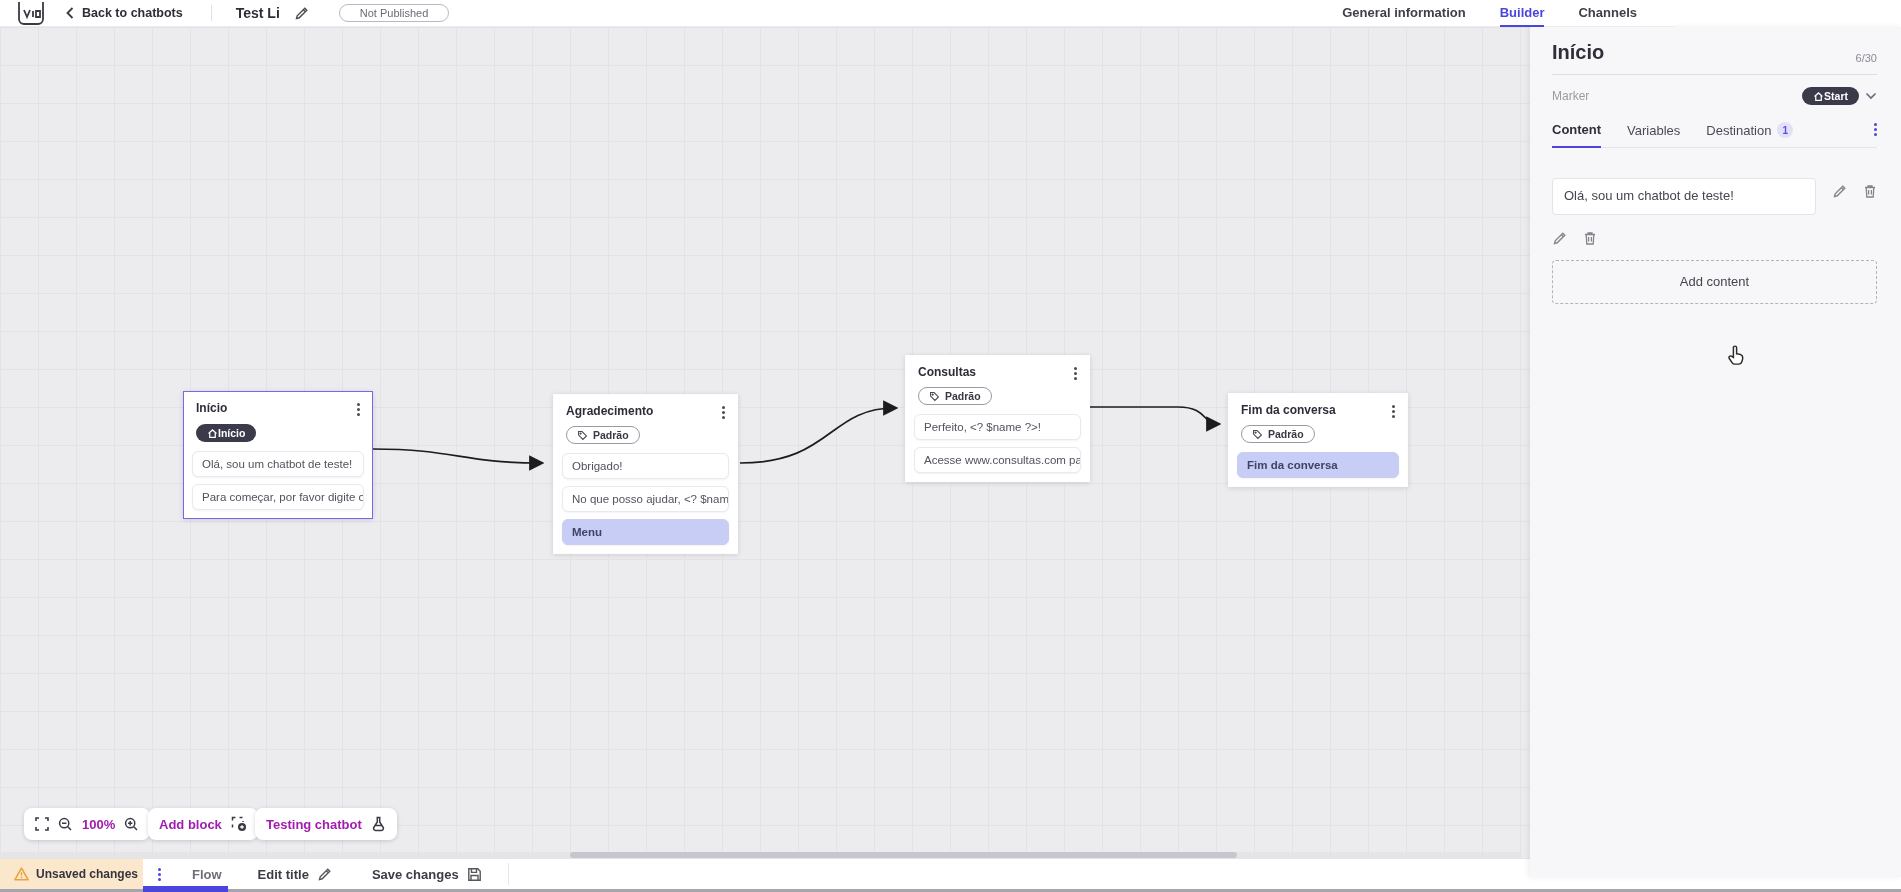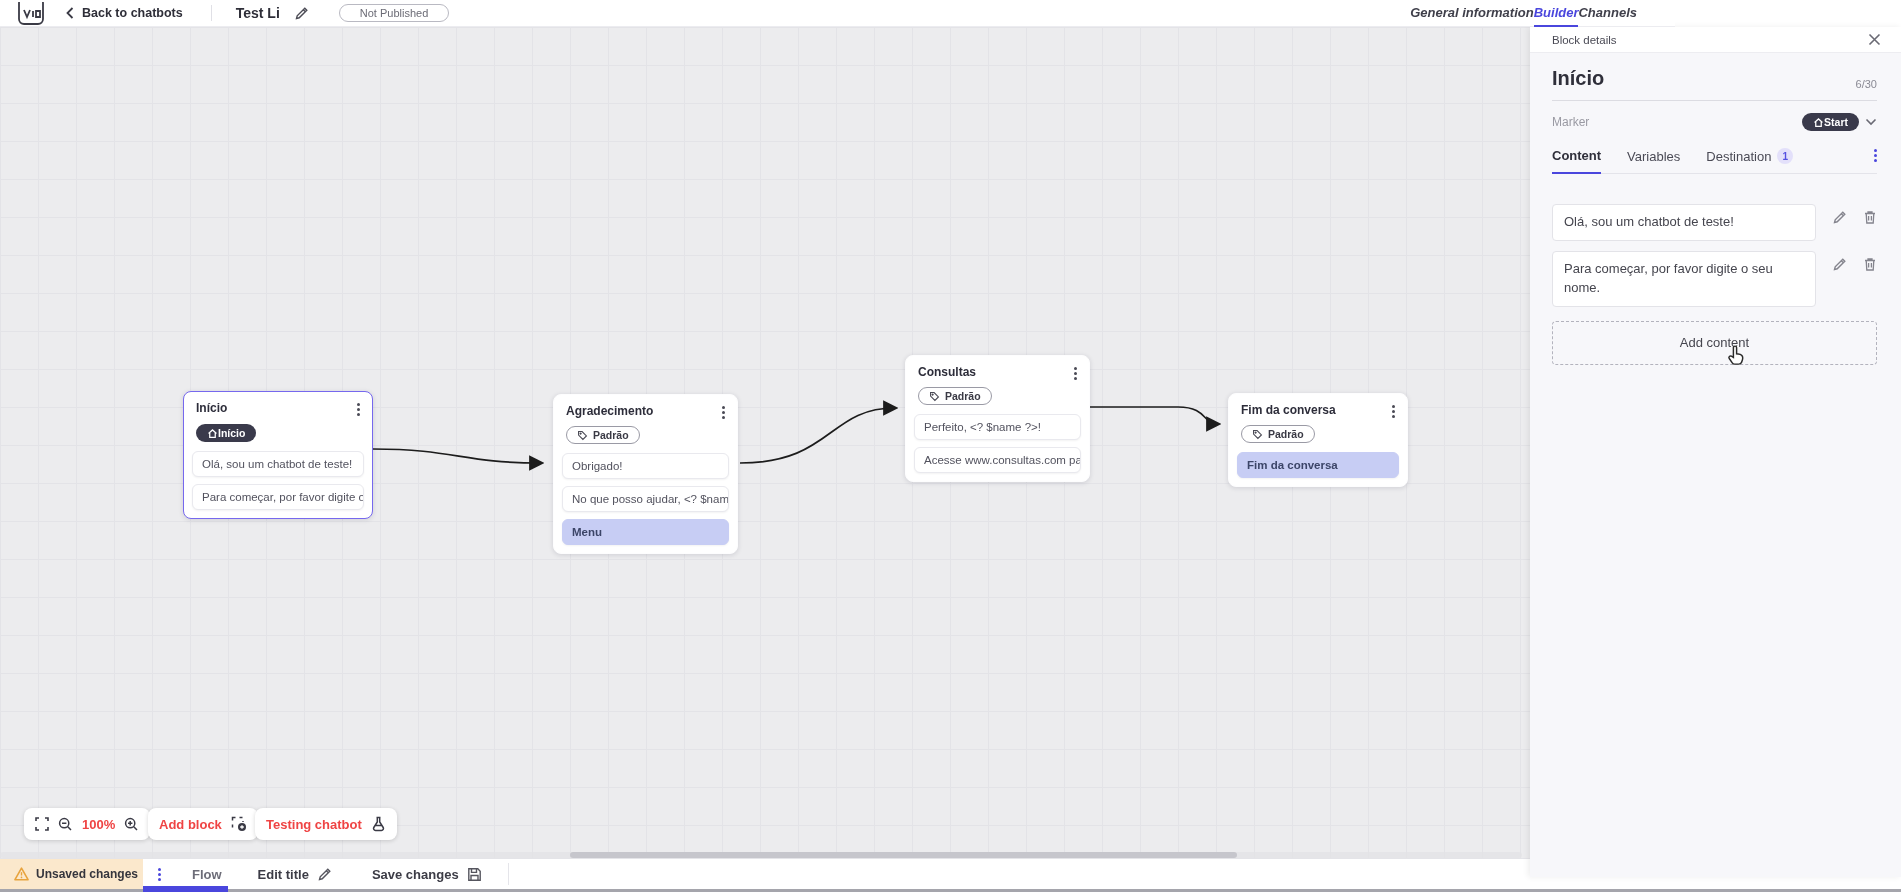--- a/index.html
+++ b/index.html
@@ -17,49 +17,49 @@
     border-bottom:1px solid #ececf0;display:flex;align-items:center;padding:0 0 0 16px;z-index:9;}
   .logo{width:30px;height:26px;color:#3a3a45;margin-top:3px;}
   .back-btn{display:flex;align-items:center;gap:6px;margin-left:18px;cursor:pointer;}
   .back-label{font-weight:bold;font-size:12.5px;color:#2e2e38;}
   .tb-divider{width:1px;height:16px;background:#e0e0e6;margin:0 24px 0 28px;}
   .bot-title{font-size:14px;font-weight:bold;color:#2e2e38;}
   .edit-pencil{margin-left:14px;color:#4b4b55;cursor:pointer;}
   .status-pill{margin-left:30px;border:1px solid #b9b9c2;border-radius:999px;color:#6b6b75;
     font-size:11px;padding:2px 20px;}
   .tb-spacer{flex:1;}
-  .tb-tabs{display:flex;margin-right:38px;height:27px;align-items:center;font-style:italic;}
+  .tb-tabs{display:flex;gap:34px;margin-right:38px;height:27px;align-items:center;}
   .tb-tab{font-size:13px;font-weight:bold;color:#3f3f4a;height:27px;line-height:26px;cursor:pointer;}
   .tb-tab.active{color:var(--accent);border-bottom:2px solid var(--accent);}
 
   
   .canvas{position:absolute;left:0;top:27px;width:1530px;height:831px;background-color:#ececee;
     background-image:linear-gradient(#e3e3e7 1px,transparent 1px),linear-gradient(90deg,#e3e3e7 1px,transparent 1px);
     background-size:38px 38px;z-index:1;}
   .connectors{position:absolute;left:0;top:0;pointer-events:none;}
 
-  .block{position:absolute;background:#fff;border:1px solid #fdfdfe;border-radius:8px;
+  .block{position:absolute;background:#fff;border:1px solid #fdfdfe;border-radius:0;
     box-shadow:0 1px 5px rgba(30,30,60,.14);padding:9px 8px 8px;}
   .block.selected{border:1.5px solid var(--sel);}
   .blk-head{display:flex;justify-content:space-between;align-items:flex-start;padding:0 4px;}
   .blk-title{font-weight:bold;font-size:12px;color:#2d2d3a;}
   .kebab{color:#4a4a55;font-size:13px;line-height:1;cursor:pointer;letter-spacing:0;}
   .kebab span{display:block;width:3px;height:3px;border-radius:50%;background:currentColor;margin:2px auto;}
   .pill-dark{display:inline-flex;align-items:center;background:var(--dark-pill);color:#fff;
     border-radius:999px;font-size:10.5px;font-weight:bold;padding:3px 11px;margin:6px 0 2px 4px;}
   .pill-outline{display:inline-flex;align-items:center;gap:5px;background:#fff;border:1px solid #9a9aa5;
     color:#3a3a45;border-radius:999px;font-size:10.5px;font-weight:bold;padding:2px 10px;margin:5px 0 2px 4px;}
   .card{background:#fff;border:1px solid #e9e9ee;border-radius:6px;padding:6px 9px;font-size:11.5px;
     color:#52525e;margin-top:7px;box-shadow:0 1px 2px rgba(0,0,0,.05);white-space:nowrap;overflow:hidden;}
   .card.chip{background:var(--chip-bg);border-color:var(--chip-bg);color:var(--chip-tx);font-weight:bold;}
 
   
   .ctrl{position:absolute;top:781px;height:32px;background:#fff;border-radius:8px;
     box-shadow:0 1px 4px rgba(0,0,0,.16);display:flex;align-items:center;gap:9px;padding:0 11px;
-    font-weight:bold;color:#ef4444;cursor:pointer;}
+    font-weight:bold;color:#a21caf;cursor:pointer;}
   .ctrl .ic{color:#3a3a45;}
   .zoom-card{left:24px;}
   .addblock-card{left:148px;}
   .testing-card{left:255px;}
   .zoom-label{font-size:13px;}
 
   .hscroll-track{position:absolute;left:0;top:825px;width:1522px;height:6px;background:#e2e2e6;border-radius:3px;opacity:.7;}
   .hscroll-thumb{position:absolute;left:570px;top:825px;width:667px;height:6px;background:#c6c6cc;border-radius:3px;cursor:grab;}
 
   
@@ -273,28 +273,20 @@
           <path d="M5.5 1.5 h4 M6.3 1.8 V6 L2.8 11.5 a2 2 0 0 0 1.7 3 h6 a2 2 0 0 0 1.7-3 L8.7 6 V1.8 M4.3 9.5 h6.4"></path>
         </svg>
     </span>
   </div>
 
   <div class="hscroll-track"></div>
   <div class="hscroll-thumb"></div>
 </div>
 
 <div class="panel">
-  <div class="panel-header">
-    <span class="panel-header-title">Block details</span>
-    <span class="close-x">
-      <svg width="13" height="13" viewBox="0 0 13 13" fill="none" stroke="currentColor" stroke-width="1.6">
-          <path d="M1.5 1.5 11.5 11.5 M11.5 1.5 1.5 11.5"></path>
-        </svg>
-    </span>
-  </div>
   <div class="panel-body">
     <div class="title-row">
       <span class="panel-block-name">Início</span>
       <span class="name-counter">6/30</span>
     </div>
     <div class="marker-row">
       <span class="marker-label">Marker</span>
       <span class="marker-right">
         <span class="pill-dark">
           <svg width="11" height="11" viewBox="0 0 14 14" fill="none" stroke="#fff" stroke-width="1.6">
@@ -335,21 +327,20 @@
               <path d="M10.8 2.2 l2 2 L5.2 11.8 2.5 12.5 3.2 9.8 z M9.3 3.7 l2 2"></path>
             </svg>
         </span>
         <span class="row-ic">
           <svg width="14" height="15" viewBox="0 0 14 15" fill="none" stroke="currentColor" stroke-width="1.3">
               <path d="M2 3.5 h10 M5 3.5 V2 h4 v1.5 M3.2 3.5 l.6 9.5 h6.4 l.6-9.5 M5.6 6 v4.5 M8.4 6 v4.5"></path>
             </svg>
         </span>
       </div>
       <div class="content-row">
-        <div class="content-card">Para começar, por favor digite o seu nome.</div>
         <span class="row-ic">
           <svg width="15" height="15" viewBox="0 0 15 15" fill="none" stroke="currentColor" stroke-width="1.4">
               <path d="M10.8 2.2 l2 2 L5.2 11.8 2.5 12.5 3.2 9.8 z M9.3 3.7 l2 2"></path>
             </svg>
         </span>
         <span class="row-ic">
           <svg width="14" height="15" viewBox="0 0 14 15" fill="none" stroke="currentColor" stroke-width="1.3">
               <path d="M2 3.5 h10 M5 3.5 V2 h4 v1.5 M3.2 3.5 l.6 9.5 h6.4 l.6-9.5 M5.6 6 v4.5 M8.4 6 v4.5"></path>
             </svg>
         </span>

